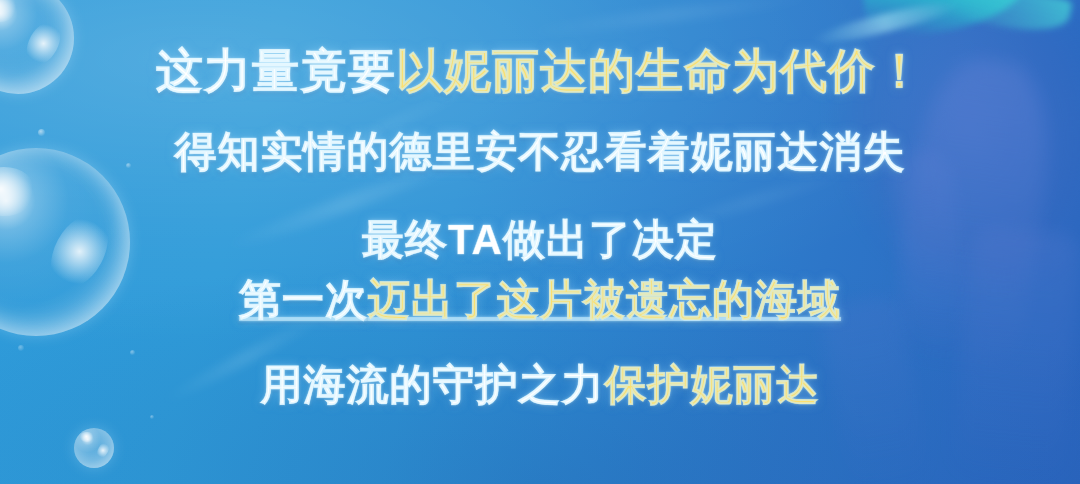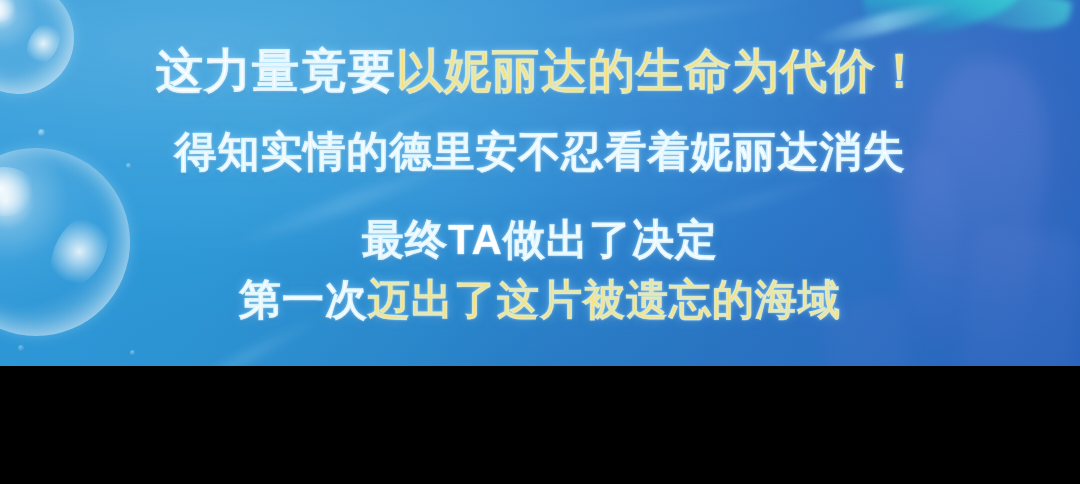--- a/index.html
+++ b/index.html
@@ -3,21 +3,21 @@
 <meta charset="utf-8">
 <style>
   html, body {
     margin: 0;
     padding: 0;
     background: #000;
   }
   #stage {
     position: relative;
     width: 1080px;
-    height: 366px;
+    height: 484px;
     overflow: hidden;
     font-family: "Liberation Sans", "DejaVu Sans", sans-serif;
     background: #4c1d95;
   }
 
   
   .bg-base {
     position: absolute;
     inset: 0;
     background:
@@ -193,21 +193,21 @@
        0 0 10px rgba(150,215,255,0.55),
        0 0 3px rgba(190,235,255,0.70),
        0 2px 4px rgba(20,70,130,0.30);
     -webkit-text-stroke: 0.6px rgba(205,240,255,0.55);
   }
   .line .hl { color: #fbe071; }
 
   .line-1 { font-size: 47px; margin-bottom: 40px; }
   .line-2 { font-size: 42px; margin-bottom: 43px; font-family: Liberation Mono, monospace; }
   .line-3 { font-size: 42px; margin-bottom: 18px; }
-  .line-4 { font-size: 42px; margin-bottom: 43px; }
+  .line-4 { font-size: 42px; margin-bottom: 43px; text-decoration: underline; }
   .line-5 { font-size: 42px; }
 </style>
 </head>
 <body>
 
 <div id="stage">
 
   <div class="bg-base"></div>
   <div class="bg-sheen"></div>
 
@@ -248,16 +248,19 @@
     </div>
 
     <div class="line line-3">
       <span>最终TA做出了决定</span>
     </div>
 
     <div class="line line-4">
       <span>第一次</span><span class="hl">迈出了这片被遗忘的海域</span>
     </div>
 
+    <div class="line line-5">
+      <span>用海流的守护之力</span><span class="hl">保护妮丽达</span>
+    </div>
 
   </div>
 
 </div>
 
 </body></html>

